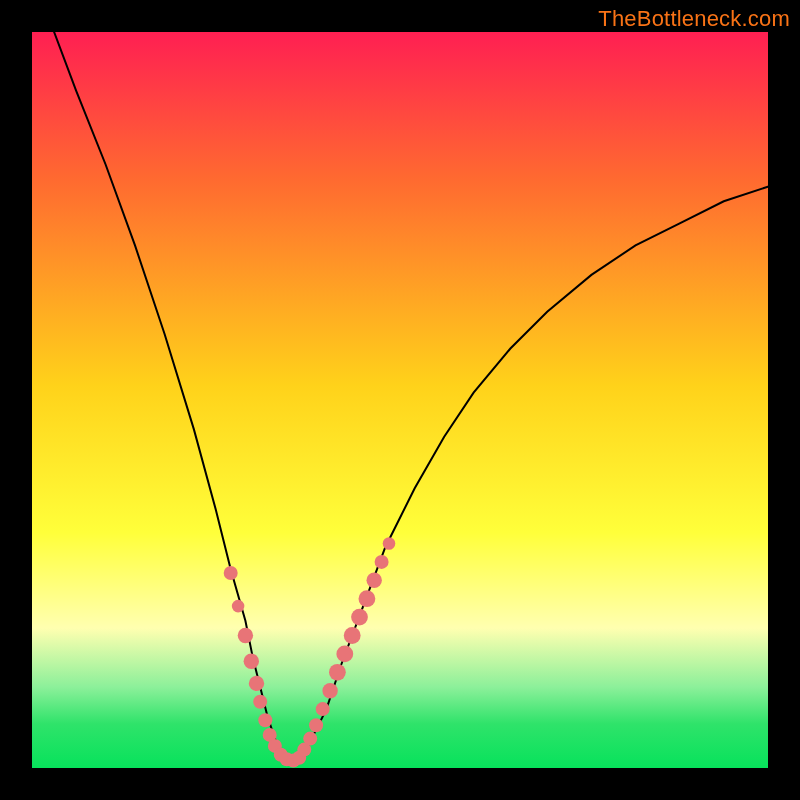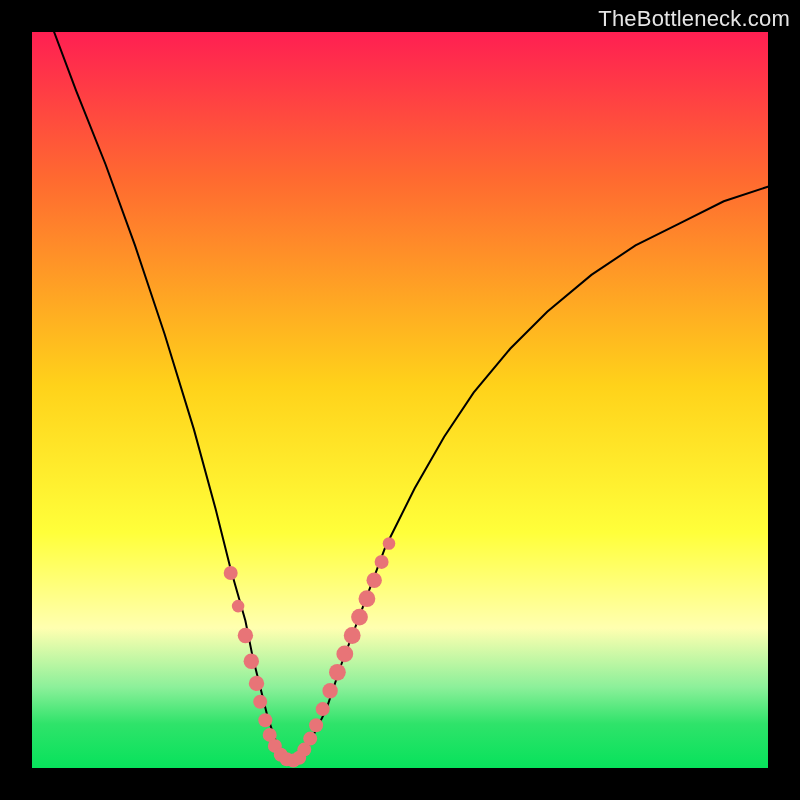--- a/index.html
+++ b/index.html
@@ -21,21 +21,21 @@
     left: 32px;
     top: 32px;
     width: 736px;
     height: 736px;
     overflow: hidden;
   }
   .watermark {
     position: absolute;
     top: 6px;
     right: 10px;
-    color: #e5e5e5;
+    color: #f97316;
     font-size: 22px;
     font-weight: 500;
     letter-spacing: 0.2px;
     user-select: none;
   }
   svg { display: block; }
 </style>
 </head>
 <body>
 

